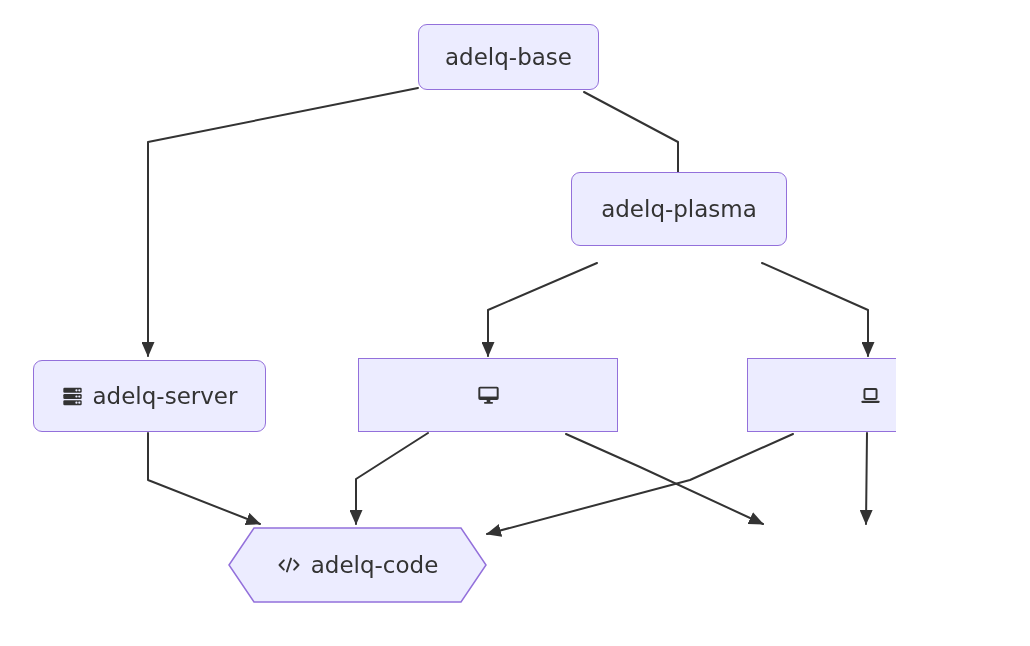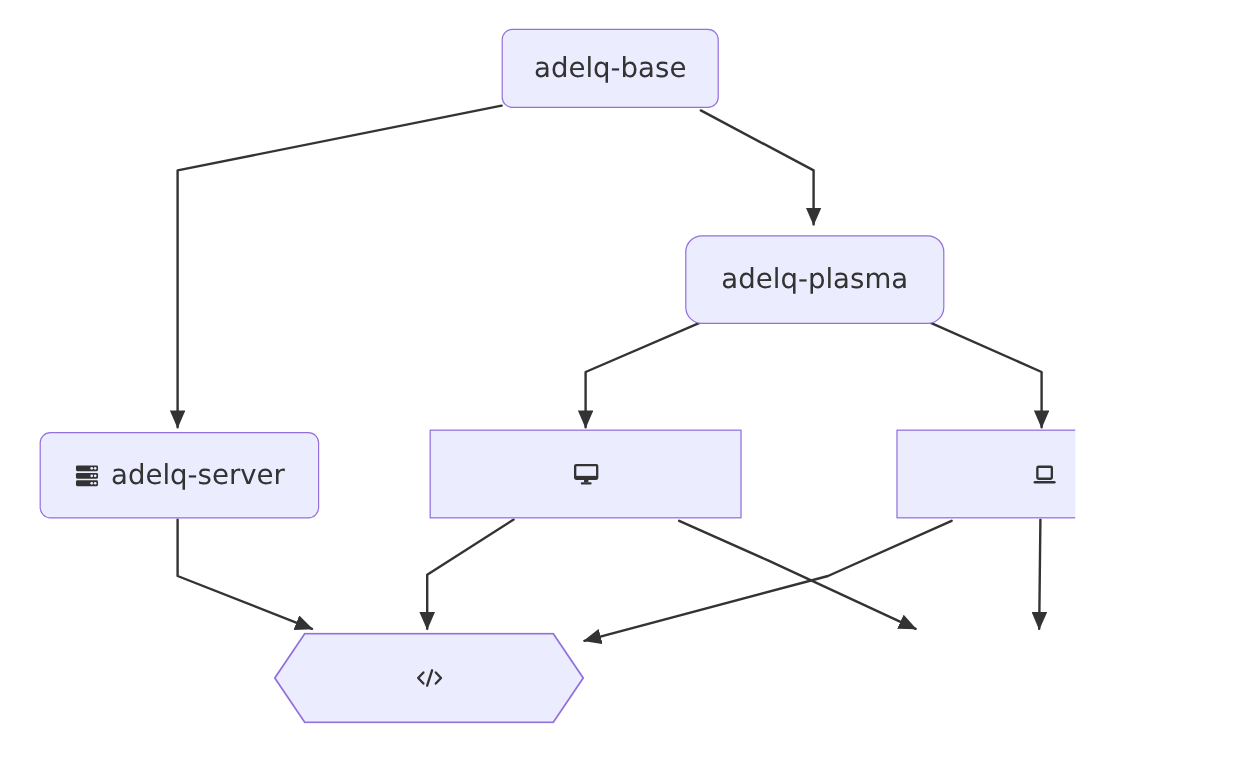--- a/index.html
+++ b/index.html
@@ -32,21 +32,21 @@
     color:#333333; font-size:23px; white-space:nowrap;
     background:transparent; border:none;
   }
   .hex > svg.hex-bg { position:absolute; left:0; top:0; width:100%; height:100%; z-index:0; }
   .hex > .lbl, .hex > .icon { position:relative; z-index:1; }
 
   .icon { display:inline-flex; align-items:center; }
   .icon svg { display:block; }
 
   #node-base    { left:418px; top:24px;  width:181px; height:66px; }
-  #node-plasma  { left:571px; top:196px; width:216px; height:74px;border-radius:14px; }
+  #node-plasma  { left:571px; top:172px; width:216px; height:74px; }
   #node-server  { left:33px;  top:360px; width:233px; height:72px; }
   #node-desktop { left:358px; top:358px; width:260px; height:74px; }
   #node-laptop  { left:747px; top:358px; width:246px; height:74px; }
   #node-code    { left:228px; top:527px; width:259px; height:76px; }
   #node-school  { left:720px; top:527px; width:258px; height:76px; }
 </style>
 </head>
 <body>
 
 <div id="canvas">
@@ -121,16 +121,17 @@
     <svg class="hex-bg" viewBox="0 0 259 76" preserveAspectRatio="none">
       <polygon points="1,38 26,1 233,1 258,38 233,75 26,75" fill="#ECECFF" stroke="#9370DB" stroke-width="1.5"></polygon>
     </svg>
     <span class="icon">
       <svg width="24" height="18" viewBox="0 0 18 14" fill="none" stroke="#333333" stroke-width="1.5" stroke-linecap="round" stroke-linejoin="round">
         <polyline points="5,3.4 1.6,7 5,10.6"></polyline>
         <line x1="10.6" y1="2" x2="7.4" y2="12"></line>
         <polyline points="13,3.4 16.4,7 13,10.6"></polyline>
       </svg>
     </span>
+    <span class="lbl">adelq-code</span>
   </div>
 
 
 </div>
 
 </body></html>

